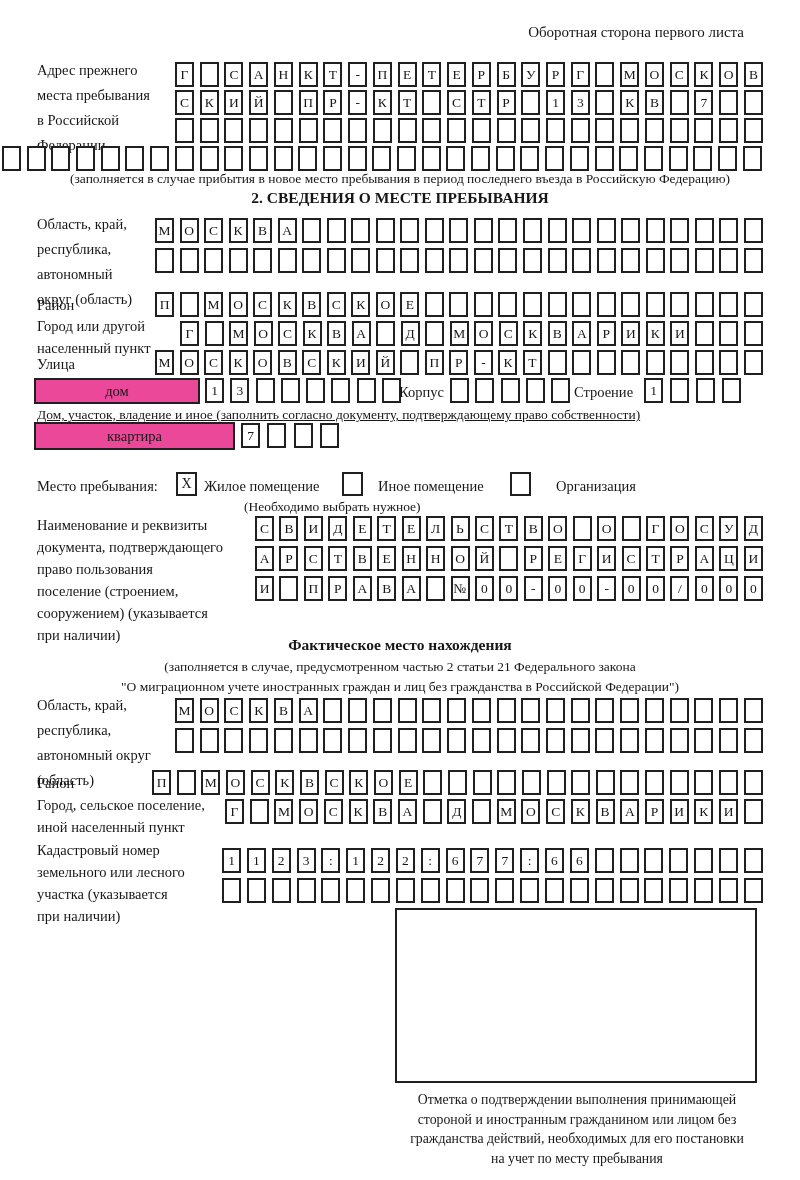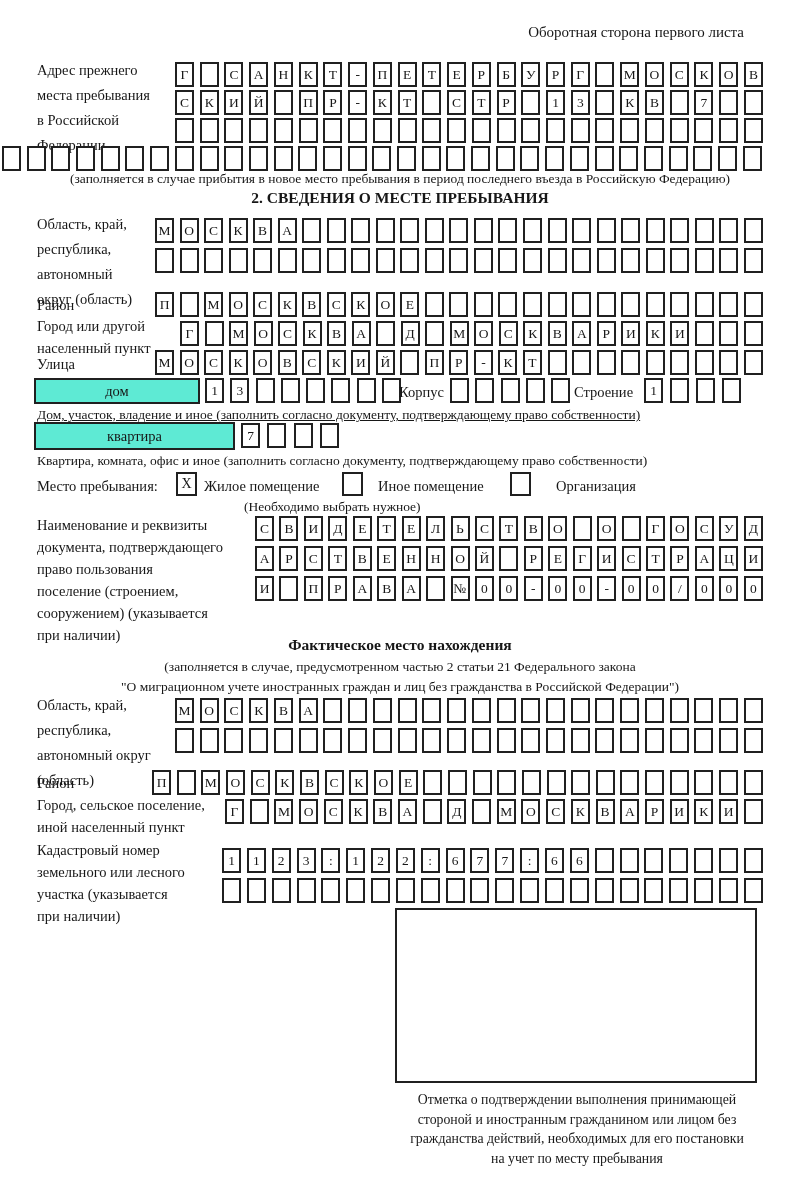--- a/index.html
+++ b/index.html
@@ -24,21 +24,21 @@
     text-align:center;font-size:13.5px;line-height:21px;
     font-family:"Liberation Serif","DejaVu Serif",serif;
   }
   .cbox{
     position:absolute;width:21px;height:24px;box-sizing:border-box;
     border:2px solid #202020;text-align:center;font-size:14px;line-height:20px;
   }
   .wbox{
     position:absolute;box-sizing:border-box;border:2px solid #202020;
     display:flex;align-items:center;justify-content:center;
-    font-size:14.5px;background:#5eead4;
+    font-size:14.5px;background:#ec4899;
   }
   .stamp{
     position:absolute;left:395px;top:908px;width:362px;height:175px;
     box-sizing:border-box;border:2.5px solid #202020;background:#fff;
   }
   .stampcap{font-size:13.8px;line-height:19.5px;text-align:center;}
 </style>
 </head>
 <body>
 
@@ -349,21 +349,20 @@
 
   <div class="wbox" style="left:34px;top:422px;width:201px;height:28px;">
     <span>квартира</span>
   </div>
   <div class="crow" style="left:241px;top:423px;width:98px;">
       <span class="cell">7</span>
       <span class="cell"></span>
       <span class="cell"></span>
       <span class="cell"></span>
     </div>
-  <div class="abs cap" style="left:37px;top:453px;">Квартира, комната, офис и иное (заполнить согласно документу, подтверждающему право собственности)</div>
 
   <div class="abs lbl" style="left:37px;top:474px;">Место пребывания:</div>
   <div class="cbox" style="left:176px;top:472px;">X</div>
   <div class="abs lbl" style="left:204px;top:474px;">Жилое помещение</div>
   <div class="cbox" style="left:342px;top:472px;"></div>
   <div class="abs lbl" style="left:378px;top:474px;">Иное помещение</div>
   <div class="cbox" style="left:510px;top:472px;"></div>
   <div class="abs lbl" style="left:556px;top:474px;">Организация</div>
   <div class="abs cap" style="left:244px;top:499px;">(Необходимо выбрать нужное)</div>
 

